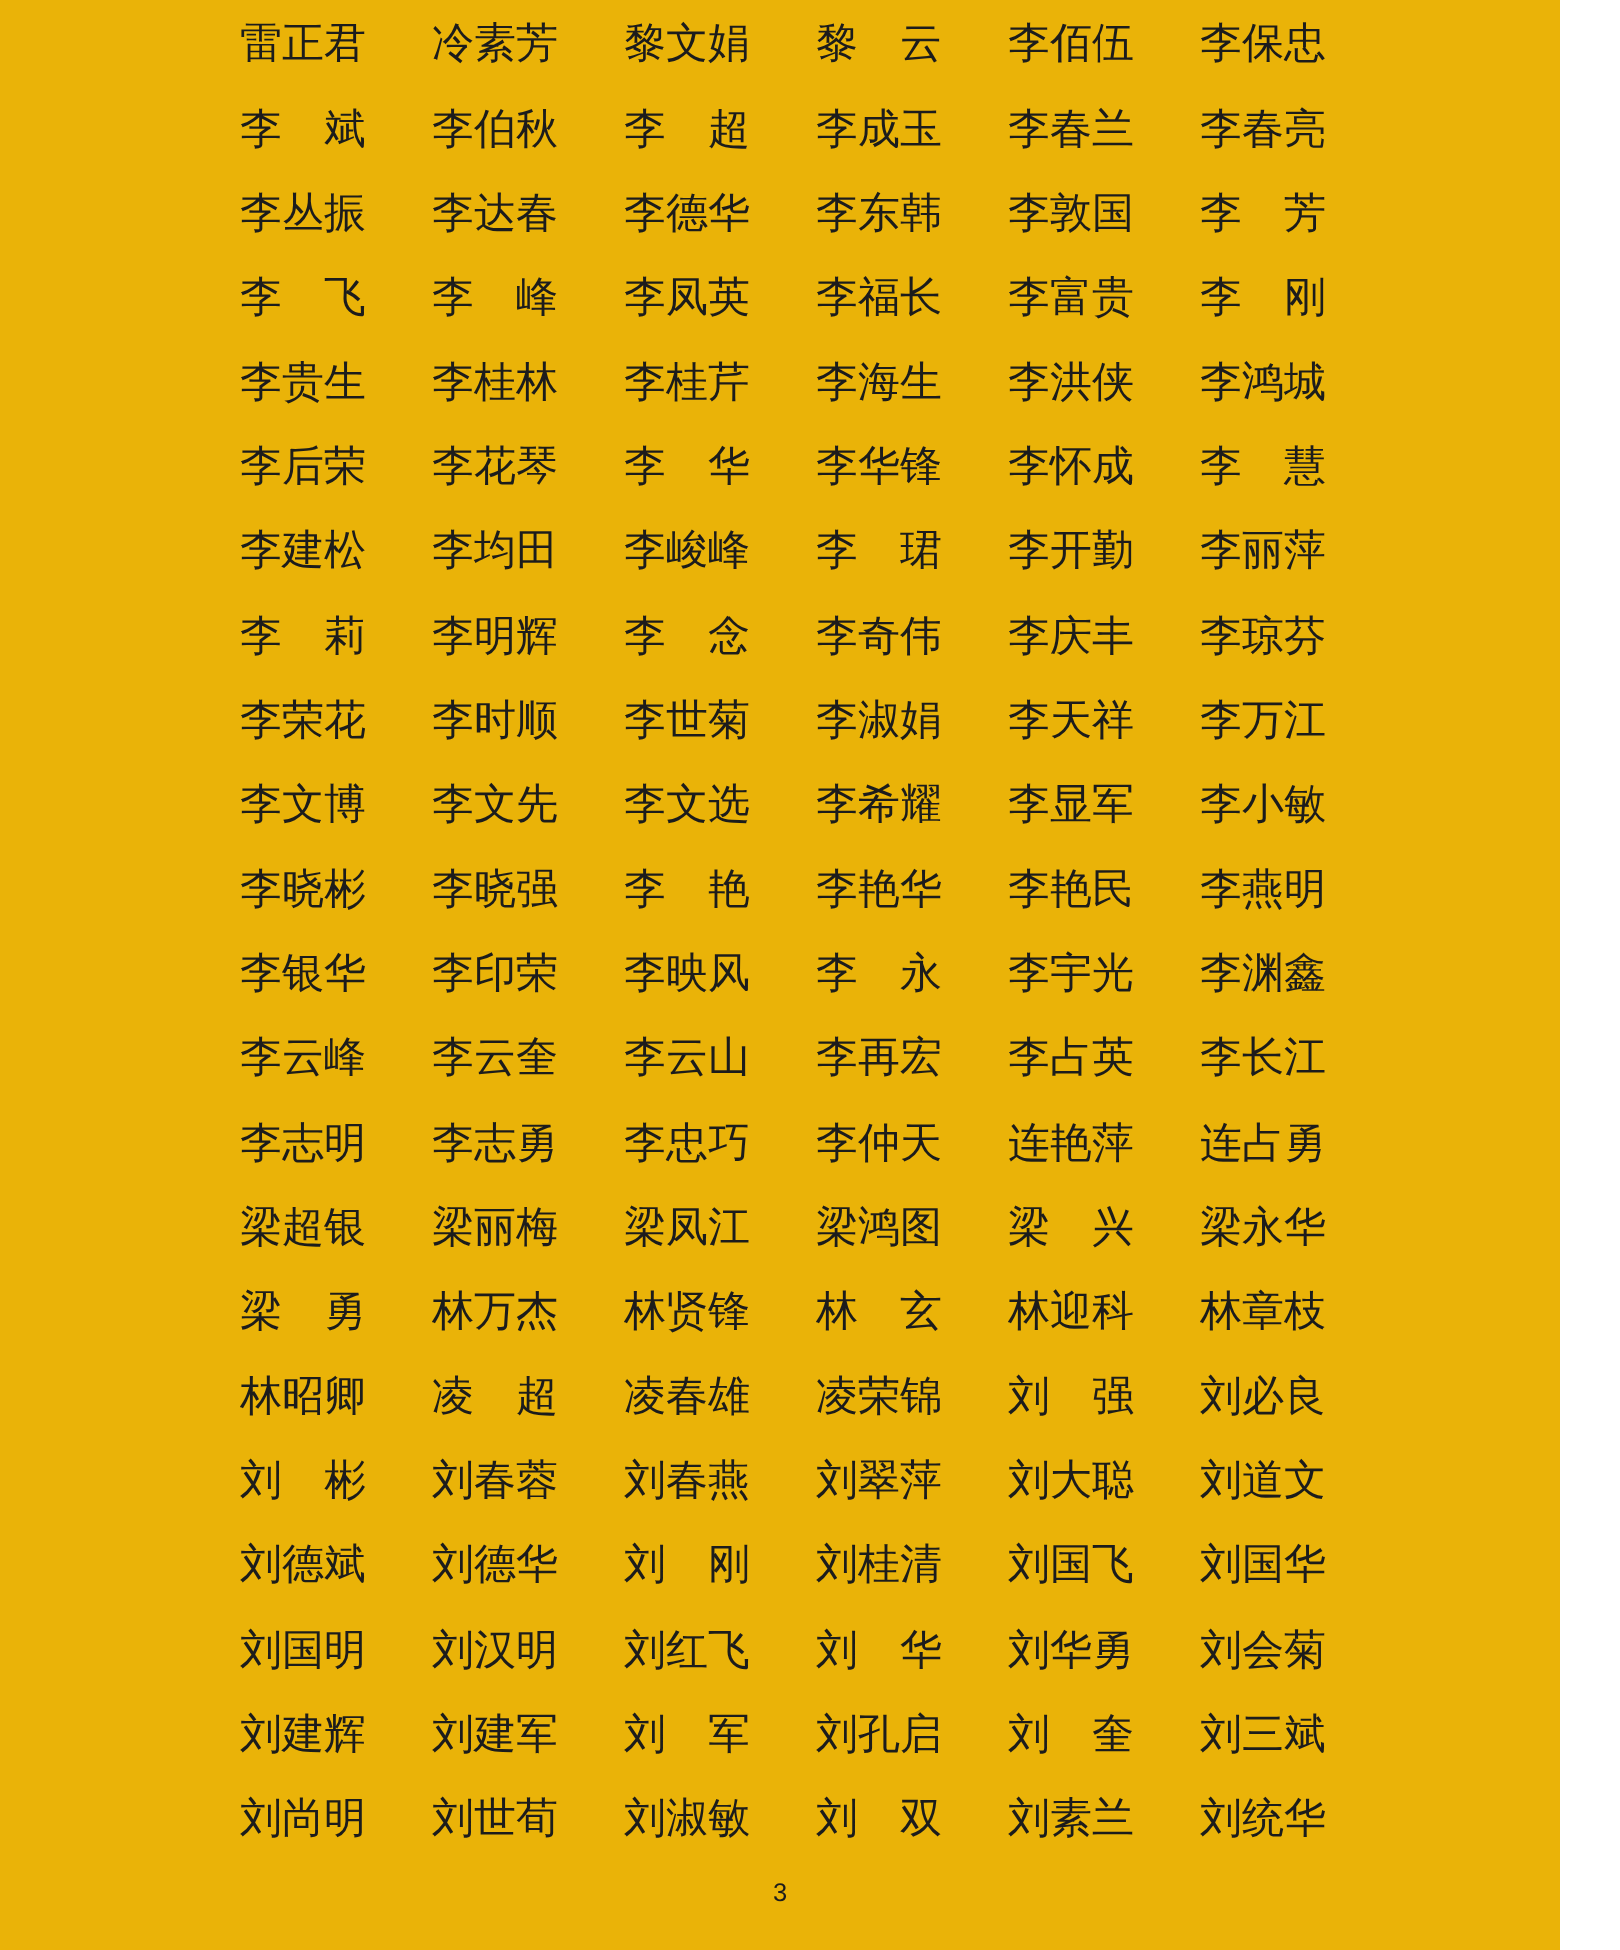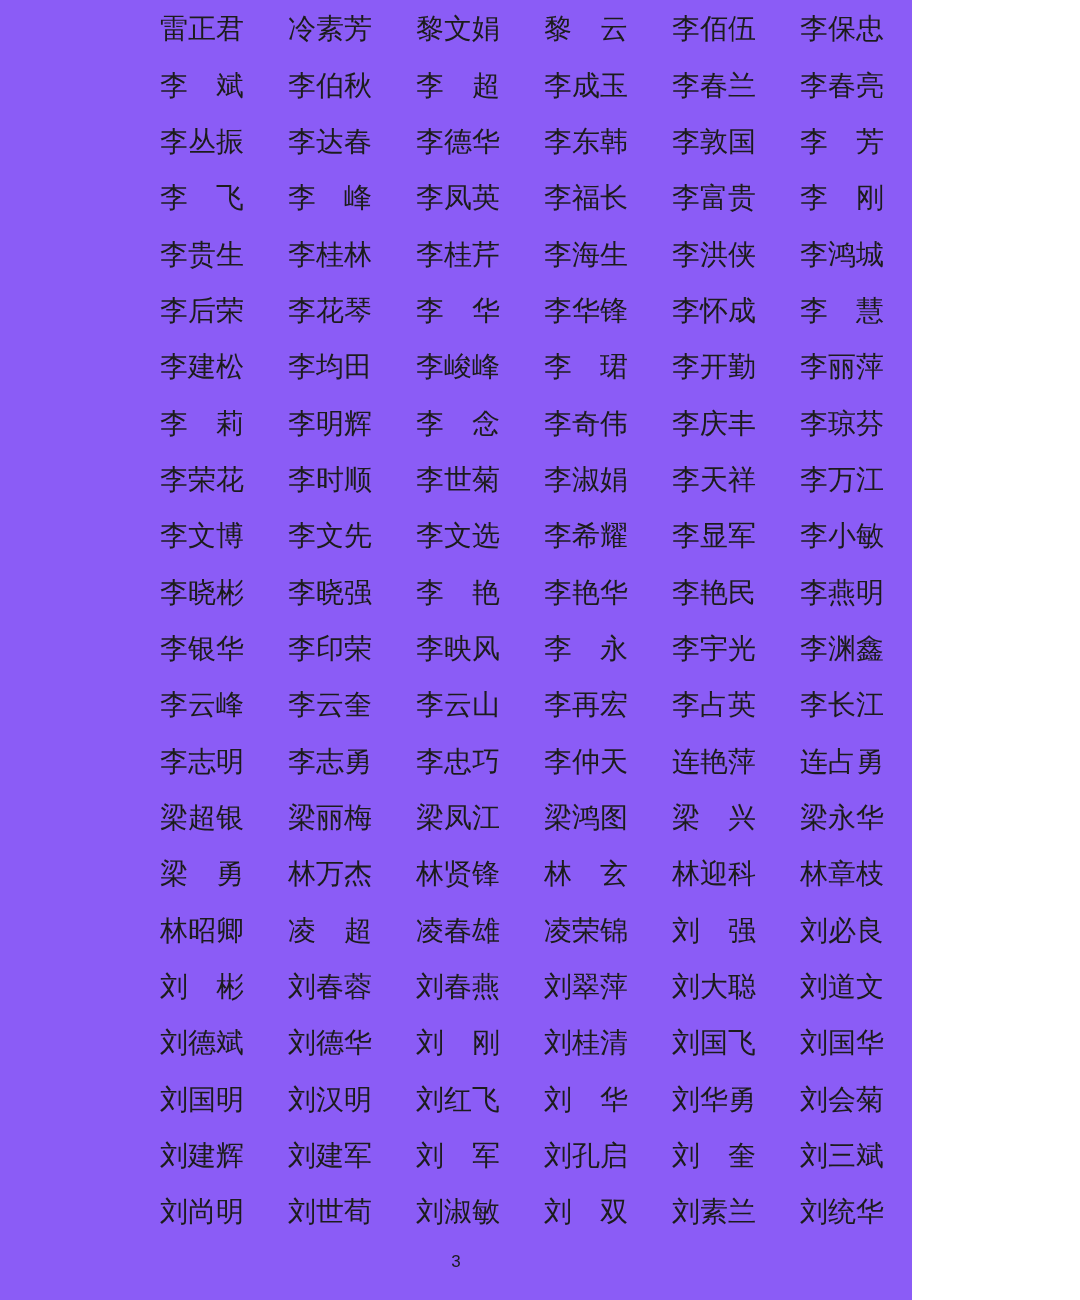--- a/index.html
+++ b/index.html
@@ -2,23 +2,23 @@
 <html><head>
 <meta charset="utf-8">
 <style>
   html, body {
     margin: 0;
     padding: 0;
     background: #ffffff;
   }
   .page {
     position: relative;
-    width: 912px;
+    width: 1040px;
     height: 1300px;
-    background: #8b5cf6;
+    background: #eab308;
     overflow: hidden;
     font-family: "DejaVu Serif", "Liberation Serif", serif;
   }
   .name-grid {
     position: absolute;
     left: 160px;
     top: 1px;
     display: grid;
     grid-template-columns: repeat(6, 85px);
     column-gap: 43px;

